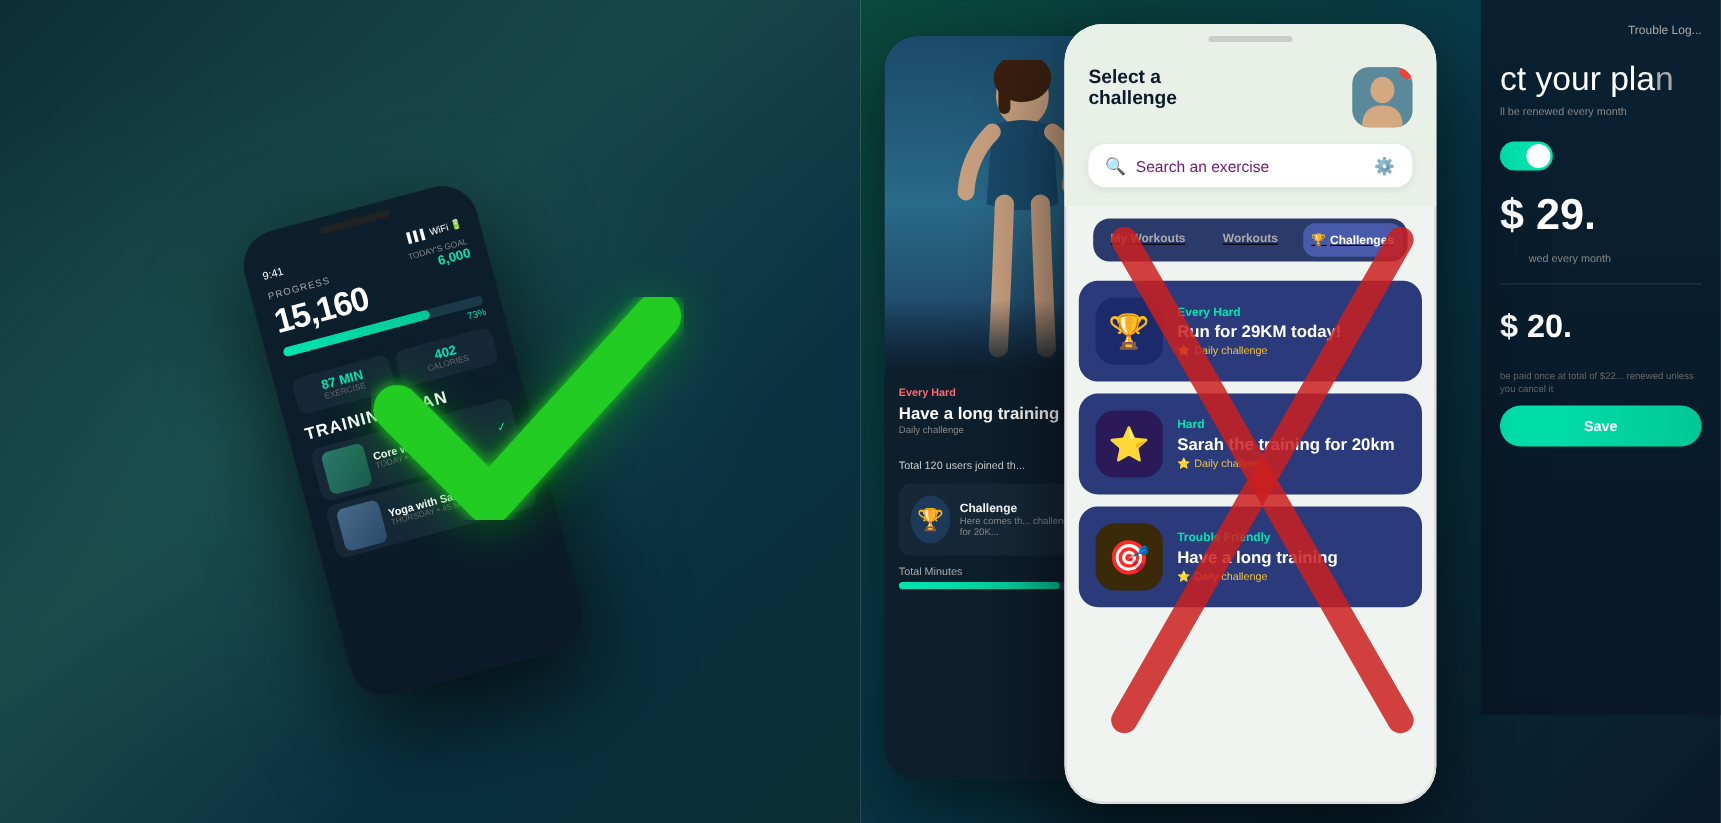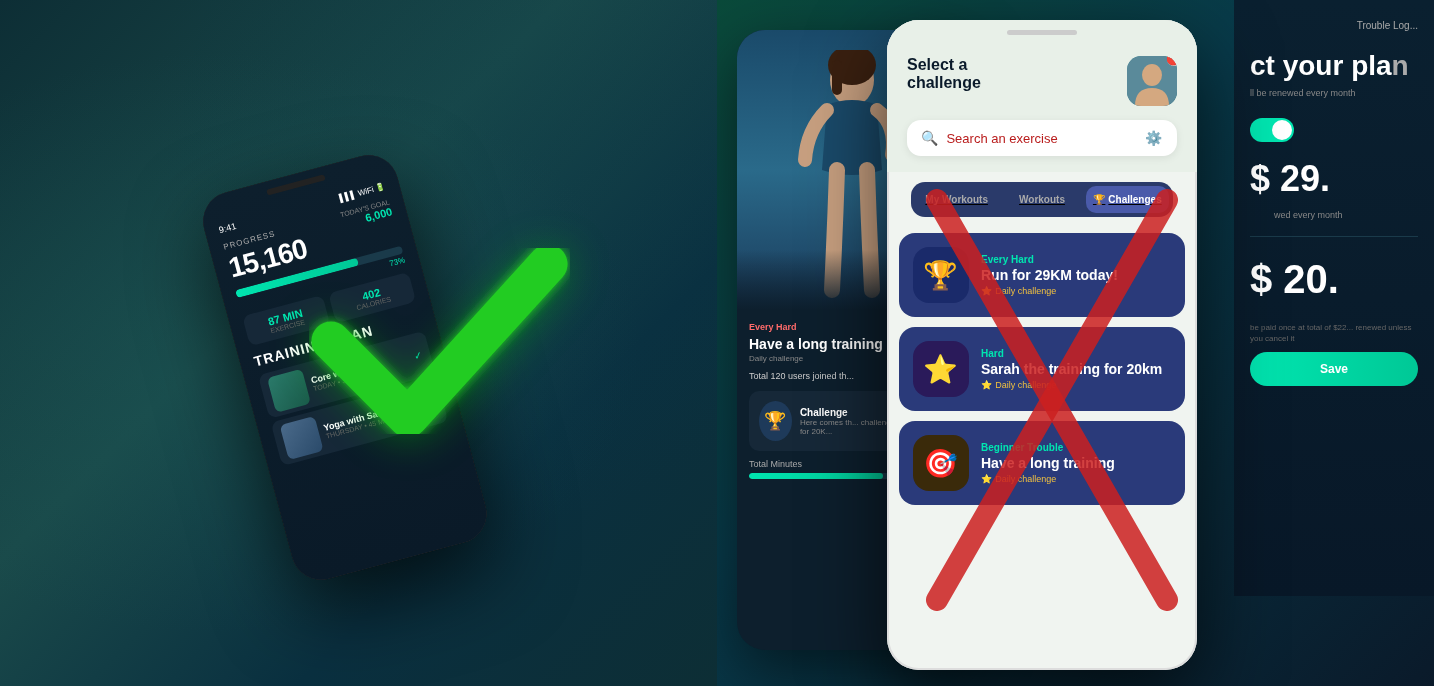--- a/index.html
+++ b/index.html
@@ -242,21 +242,21 @@
     }
 
     .challenge-bg-sub {
       font-size: 8px;
       color: #888;
     }
 
     .challenge-bg-joined {
       font-size: 9px;
       color: #ccc;
-      margin-top: 8px;
+      margin-top: 20px;
     }
 
     .challenge-bg-card {
       background: #162838;
       border-radius: 10px;
       padding: 10px;
       margin-top: 10px;
       display: flex;
       align-items: center;
       gap: 8px;
@@ -361,21 +361,21 @@
       box-shadow: 0 2px 8px rgba(0,0,0,0.08);
     }
 
     .search-icon-el {
       color: #888;
       font-size: 14px;
     }
 
     .search-placeholder {
       font-size: 13px;
-      color: #b91c1c;
+      color: #701a75;
       flex: 1;
     }
 
     .filter-icon {
       color: #333;
       font-size: 14px;
     }
 
     
     .tabs-container {
@@ -487,21 +487,21 @@
 
     .trouble-login {
       font-size: 10px;
       color: #aaa;
       text-align: right;
       margin-bottom: 20px;
     }
 
     .select-plan-title {
       font-size: 28px;
-      font-weight: 700;
+      font-weight: 400;
       color: #fff;
       line-height: 1.1;
       margin-bottom: 6px;
     }
 
     .plan-subtitle {
       font-size: 9px;
       color: #888;
       margin-bottom: 20px;
     }
@@ -539,21 +539,21 @@
     }
 
     .price-sub {
       font-size: 9px;
       color: #888;
       margin-bottom: 16px;
       margin-left: 24px;
     }
 
     .price-big2 {
-      font-size: 40px;
+      font-size: 27px;
       font-weight: 900;
       color: #fff;
       margin: 20px 0;
     }
 
     .price-note {
       font-size: 8px;
       color: #666;
       margin-top: 8px;
       line-height: 1.4;
@@ -777,21 +777,21 @@
           <div class="challenge-daily">
             <span>⭐</span>
             <span>Daily challenge</span>
           </div>
         </div>
       </div>
 
       <div class="challenge-card">
         <div class="challenge-icon-wrap" style="background:#3a2a0a;">🎯</div>
         <div class="challenge-info">
-          <div class="challenge-difficulty difficulty-beginner">Beginner Trouble</div>
+          <div class="challenge-difficulty difficulty-beginner">Trouble Friendly</div>
           <div class="challenge-title">Have a long training</div>
           <div class="challenge-daily">
             <span>⭐</span>
             <span>Daily challenge</span>
           </div>
         </div>
       </div>
 
     </div>
 

